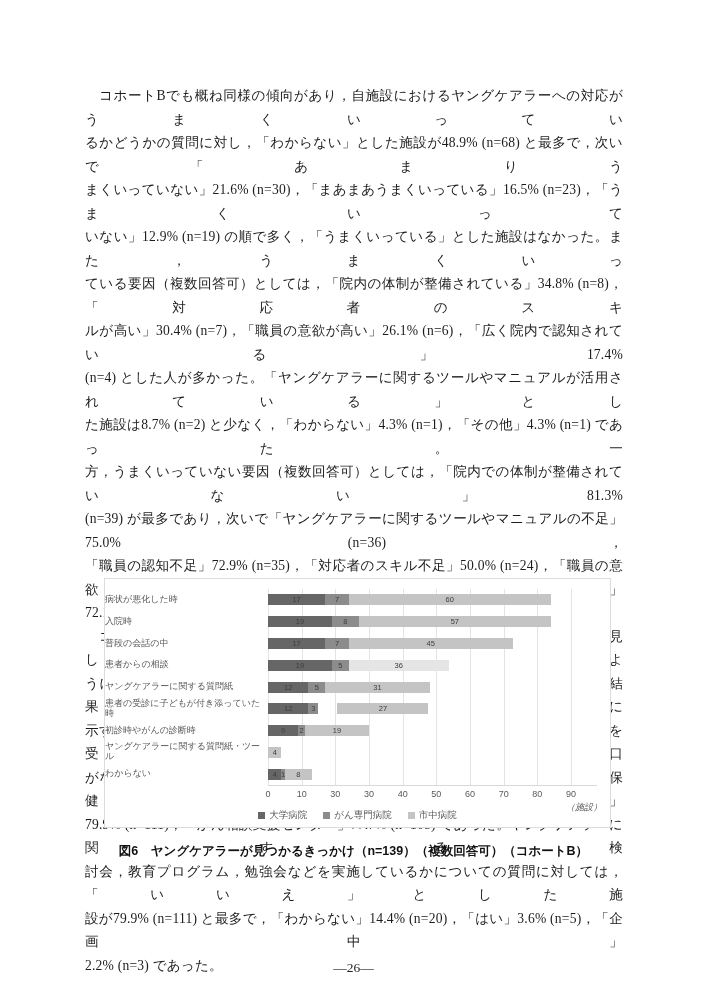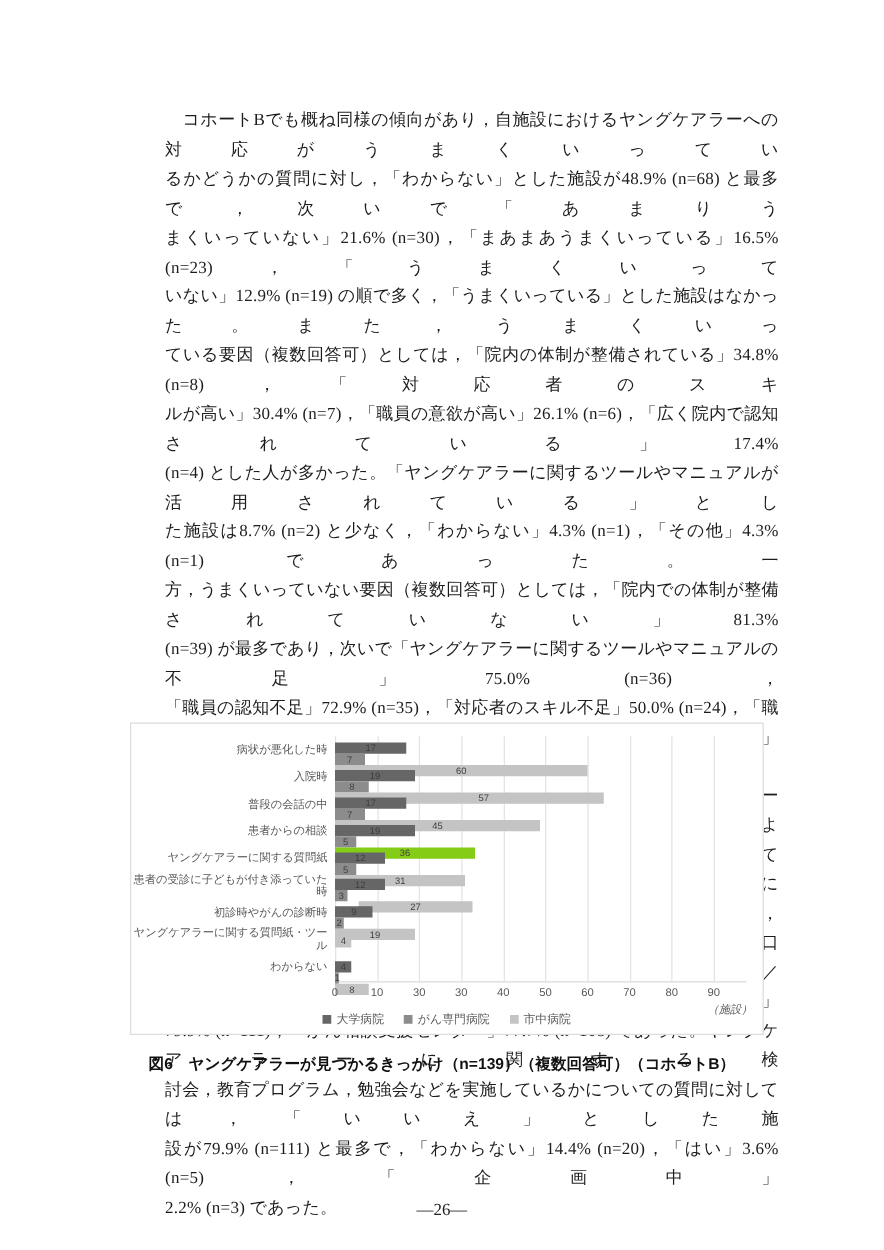--- a/index.html
+++ b/index.html
@@ -6,35 +6,35 @@
   .page {
     position:relative; width:707px; height:1000px; background:#ffffff;
     font-family:"Liberation Serif","DejaVu Serif",serif; color:#1c1c1c;
     overflow:hidden;
   }
   
   .text-block {
     position:absolute; left:85px; top:84px; width:538px;
     font-size:13.6px; line-height:23.5px; letter-spacing:0.2px;
   }
-  .tline { text-align:justify; text-align-last:justify;margin-left:47px; }
+  .tline { text-align:justify; text-align-last:justify; }
   .tline.short { text-align-last:left; }
 
   
   .chart-box {
     position:absolute; left:104px; top:578px; width:505px; height:248px;
     border:1px solid #dcdcdc; background:#ffffff;
     font-family:"Liberation Sans","DejaVu Sans",sans-serif;
   }
   .plot-area { position:absolute; left:163px; top:10px; width:329px; height:196px; border-bottom:1px solid #d9d9d9; }
   .gridline { position:absolute; top:0; bottom:0; width:1px; background:#e4e4e4; }
   .chart-rows { position:absolute; left:0; top:10px; width:492px; height:196px; display:flex; flex-direction:column; }
   .chart-row { flex:1; display:flex; align-items:center; }
-  .row-label { width:157px; padding-right:6px; text-align:right; font-size:9px; color:#595959; line-height:1.1; }
-  .row-track { position:relative; width:329px; height:11px; display:flex;flex-direction:column; }
+  .row-label { width:157px; padding-right:6px; text-align:left; font-size:9px; color:#595959; line-height:1.1; }
+  .row-track { position:relative; width:329px; height:11px; display:flex; }
   .seg { height:11px; display:flex; align-items:center; justify-content:center; font-size:7.5px; color:#3d3d3d; white-space:nowrap; overflow:visible; }
   .ticks { position:absolute; left:163px; top:210px; width:329px; height:12px; }
   .tick-label { position:absolute; transform:translateX(-50%); font-size:9px; color:#595959; }
   .axis-unit { position:absolute; top:222px; right:8px; font-size:9px; color:#595959;font-style:italic; }
   .legend { position:absolute; left:0; right:0; top:230px; display:flex; justify-content:center; gap:16px; }
   .legend-item { display:flex; align-items:center; gap:4px; font-size:9.5px; color:#595959; }
   .legend-swatch { width:7px; height:7px; }
 
   .caption {
     position:absolute; left:0; top:843px; width:707px; text-align:center;
@@ -105,21 +105,21 @@
         </div>
         <div class="chart-row">
           <div class="row-label">入院時</div>
           <div class="row-track">
             <div class="seg" style="width: 63.9667px; background: rgb(102, 102, 102);">
               <span>19</span>
             </div>
             <div class="seg" style="width: 26.9333px; background: rgb(140, 140, 140);">
               <span>8</span>
             </div>
-            <div class="seg" style="width: 191.9px; background: rgb(196, 196, 196); padding-left: 23px;">
+            <div class="seg" style="width: 191.9px; background: rgb(196, 196, 196);">
               <span>57</span>
             </div>
           </div>
         </div>
         <div class="chart-row">
           <div class="row-label">普段の会話の中</div>
           <div class="row-track">
             <div class="seg" style="width: 57.2333px; background: rgb(102, 102, 102);">
               <span>17</span>
             </div>
@@ -133,21 +133,21 @@
         </div>
         <div class="chart-row">
           <div class="row-label">患者からの相談</div>
           <div class="row-track">
             <div class="seg" style="width: 63.9667px; background: rgb(102, 102, 102);">
               <span>19</span>
             </div>
             <div class="seg" style="width: 16.8333px; background: rgb(140, 140, 140);">
               <span>5</span>
             </div>
-            <div class="seg" style="width: 112px; background: #84cc16;">
+            <div class="seg" style="width: 100px; background: #e5e5e5;">
               <span>36</span>
             </div>
           </div>
         </div>
         <div class="chart-row">
           <div class="row-label">ヤングケアラーに関する質問紙</div>
           <div class="row-track">
             <div class="seg" style="width: 40.4px; background: rgb(102, 102, 102);">
               <span>12</span>
             </div>

